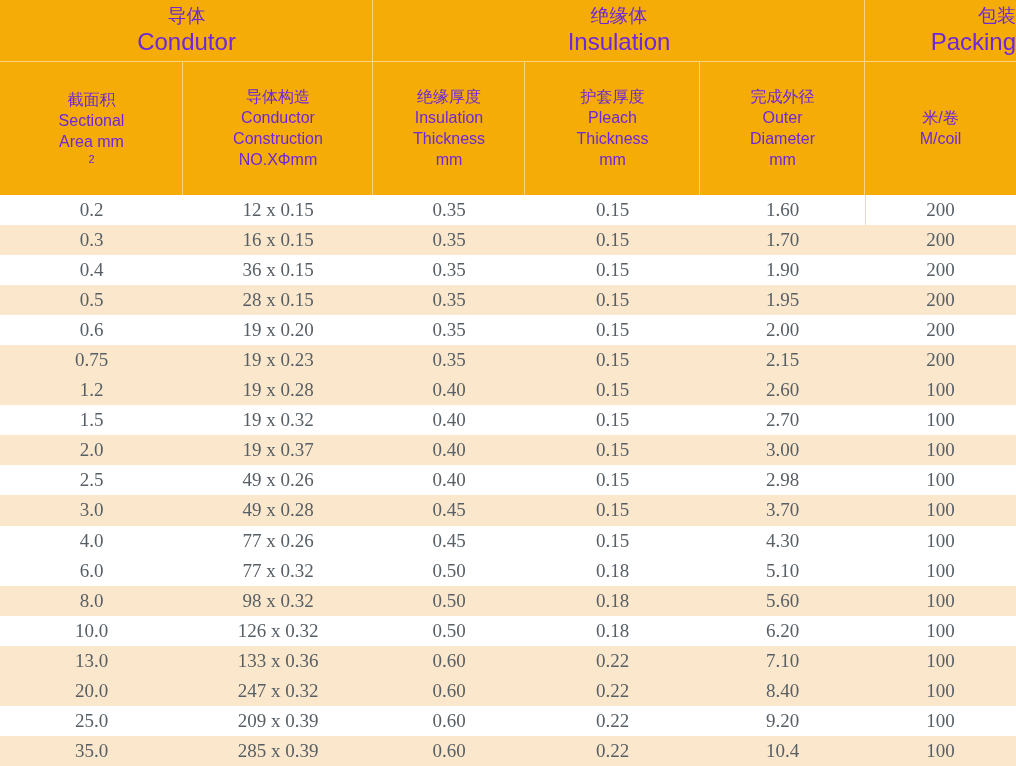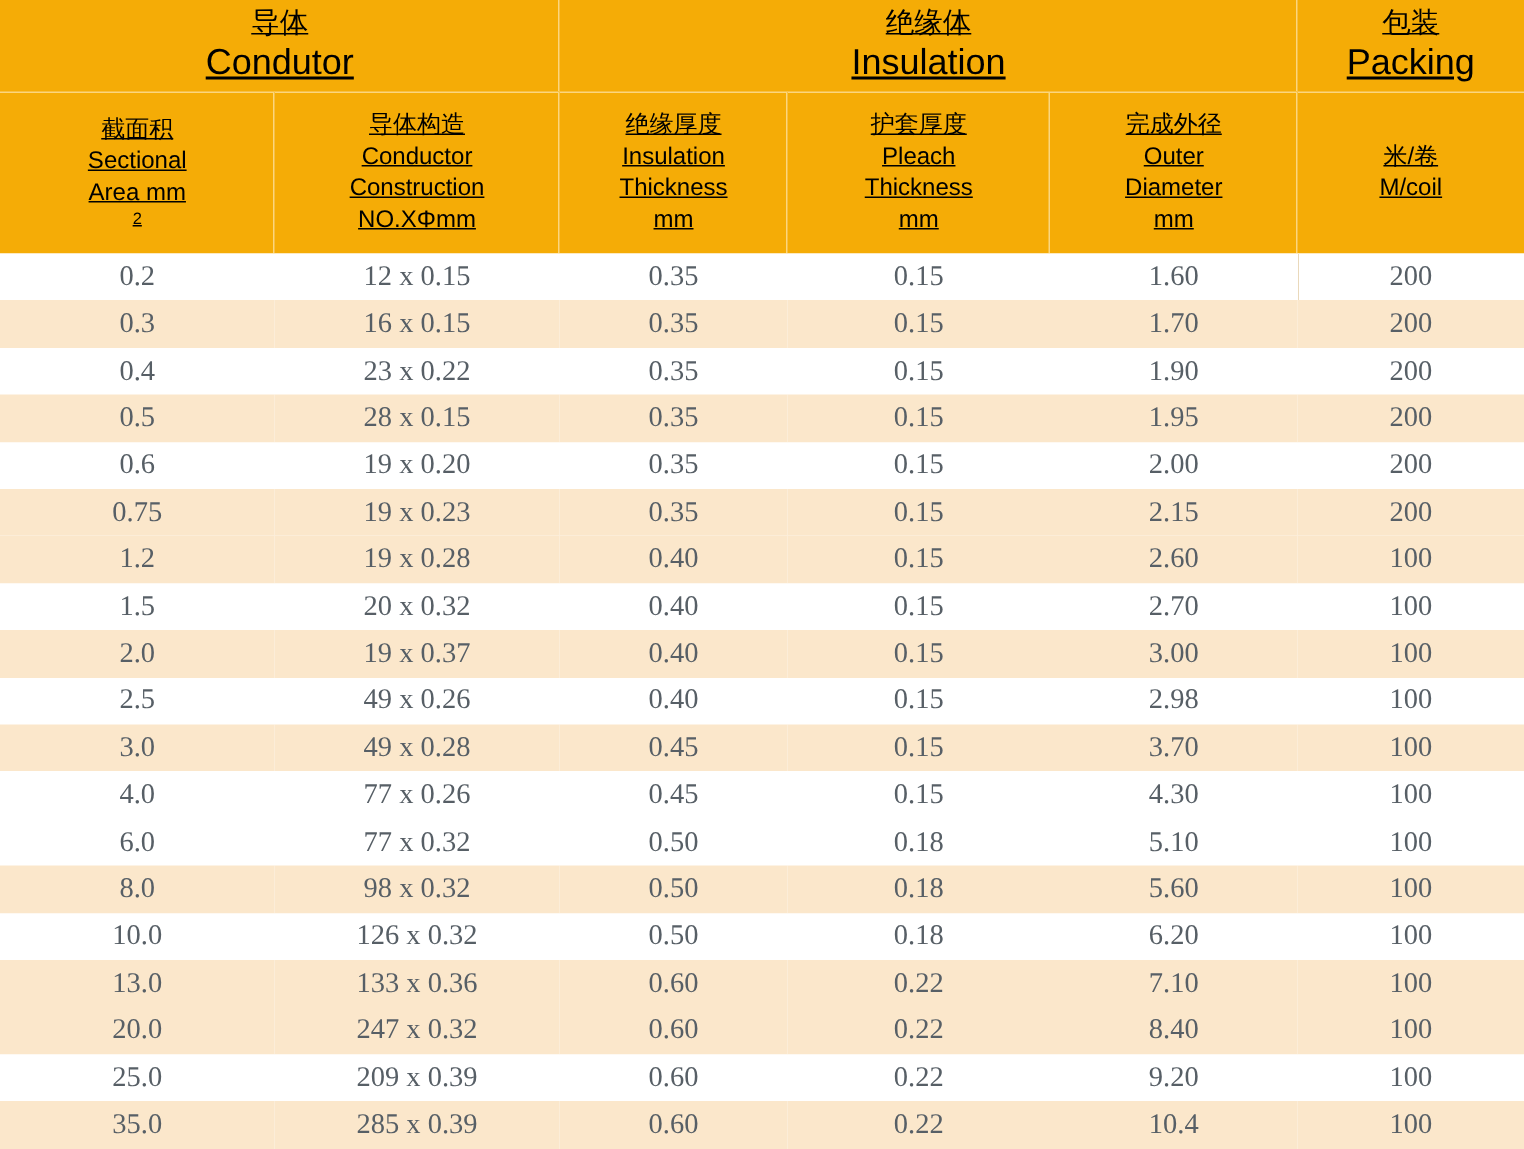--- a/index.html
+++ b/index.html
@@ -17,41 +17,40 @@
   .spec-table {
     width: 1016px;
     height: 766px;
     border-collapse: collapse;
     table-layout: fixed;
   }
 
   
   thead td, thead th {
     background: #f5ac06;
-    color: #000000;
+    color: #6d28d9;
     text-align: center;
     vertical-align: middle;
     font-weight: normal;
     padding: 0;
     border: 0;
-    text-decoration: underline;
   }
 
   .hdr-group {
     height: 61px;
     font-size: 19px;
     line-height: 1.25;
     box-shadow: inset -1px 0 0 #fbd67e;
   }
-  .hdr-group.last { box-shadow: none; }
+  .hdr-group.last { box-shadow: none; text-align: right; }
   .hdr-group .cn { display:block; font-size: 19px; }
   .hdr-group .en { display:block; font-size: 24px; }
 
   .hdr-sub {
-    height: 108px;
+    height: 134px;
     font-size: 16px;
     line-height: 1.32;
     box-shadow: inset -1px 0 0 #fbd67e, inset 0 1px 0 #fbd67e;
   }
   .hdr-sub.nolineright { box-shadow: inset 0 1px 0 #fbd67e; }
   .hdr-sub span { display: block; }
   .hdr-sub .cn { font-size: 16px; }
 
   
   col.c0 { width: 183px; }
@@ -163,21 +162,21 @@
       <tr class="even">
         <td>0.3</td>
         <td>16 x 0.15</td>
         <td>0.35</td>
         <td>0.15</td>
         <td>1.70</td>
         <td class="packing-cell">200</td>
       </tr>
       <tr class="odd">
         <td>0.4</td>
-        <td>23 x 0.22</td>
+        <td>36 x 0.15</td>
         <td>0.35</td>
         <td>0.15</td>
         <td>1.90</td>
         <td class="packing-cell">200</td>
       </tr>
       <tr class="even">
         <td>0.5</td>
         <td>28 x 0.15</td>
         <td>0.35</td>
         <td>0.15</td>
@@ -203,21 +202,21 @@
       <tr class="even">
         <td>1.2</td>
         <td>19 x 0.28</td>
         <td>0.40</td>
         <td>0.15</td>
         <td>2.60</td>
         <td class="packing-cell">100</td>
       </tr>
       <tr class="odd">
         <td>1.5</td>
-        <td>20 x 0.32</td>
+        <td>19 x 0.32</td>
         <td>0.40</td>
         <td>0.15</td>
         <td>2.70</td>
         <td class="packing-cell">100</td>
       </tr>
       <tr class="even">
         <td>2.0</td>
         <td>19 x 0.37</td>
         <td>0.40</td>
         <td>0.15</td>

